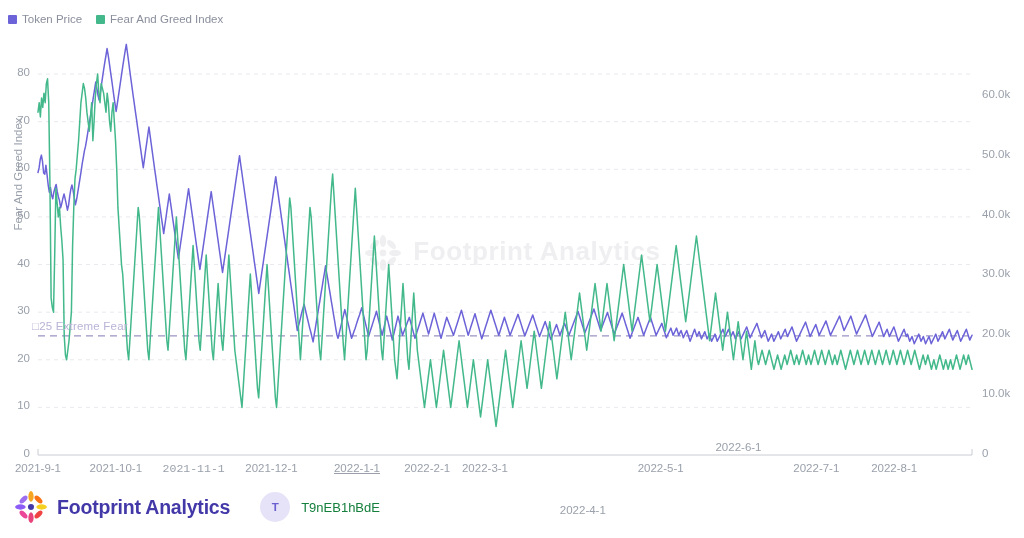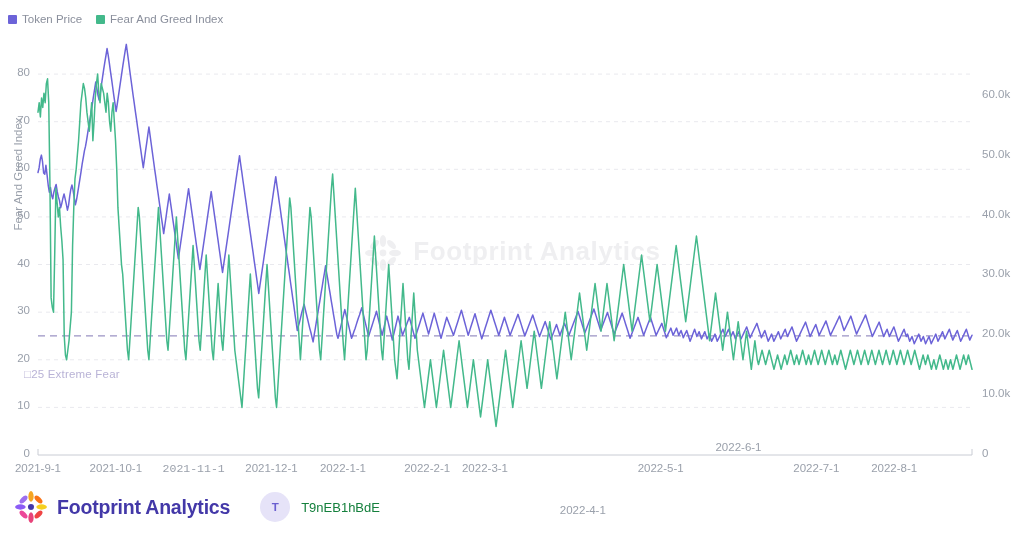--- a/index.html
+++ b/index.html
@@ -28,22 +28,22 @@
   .tick-x{text-align:center;}
 
   .watermark{
     position:absolute;left:0;right:0;top:233px;text-align:center;
     font-size:26px;font-weight:bold;color:#efeff1;letter-spacing:.6px;
     pointer-events:none;user-select:none;
   }
   .watermark-mark{display:inline-block;vertical-align:middle;margin-right:10px;}
 
   .threshold-label{
-    position:absolute;left:24px;top:316px;font-size:11.5px;
-    color:#b9b3d6;white-space:nowrap;letter-spacing:.2px;margin-top:48px;
+    position:absolute;left:32px;top:316px;font-size:11.5px;
+    color:#b9b3d6;white-space:nowrap;letter-spacing:.2px;
   }
 
   svg.chart{position:absolute;left:0;top:0;}
 
   
   .footer{position:absolute;left:0;top:476px;width:1024px;height:62px;display:flex;align-items:center;padding-left:14px;box-sizing:border-box;}
   .brand{display:flex;align-items:center;gap:9px;}
   .brand-name{font-size:19.5px;font-weight:bold;color:#4338a8;letter-spacing:-.2px;}
   .token{display:flex;align-items:center;gap:11px;margin-left:30px;}
   .token-avatar{
@@ -118,21 +118,21 @@
       <div class="tick-label tick-right" style="left: 982px; top: 387.143px; width: 50px;">10.0k</div>
       <div class="tick-label tick-right" style="left: 982px; top: 327.286px; width: 50px;">20.0k</div>
       <div class="tick-label tick-right" style="left: 982px; top: 267.429px; width: 50px;">30.0k</div>
       <div class="tick-label tick-right" style="left: 982px; top: 207.571px; width: 50px;">40.0k</div>
       <div class="tick-label tick-right" style="left: 982px; top: 147.714px; width: 50px;">50.0k</div>
       <div class="tick-label tick-right" style="left: 982px; top: 87.8571px; width: 50px;">60.0k</div>
       <div class="tick-label tick-x" style="left: -7px; top: 462px; width: 90px;">2021-9-1</div>
       <div class="tick-label tick-x" style="left: 70.8333px; top: 462px; width: 90px;">2021-10-1</div>
       <div class="tick-label tick-x" style="left: 148.667px; top: 462px; width: 90px; font-family: Liberation Mono, monospace;">2021-11-1</div>
       <div class="tick-label tick-x" style="left: 226.5px; top: 462px; width: 90px;">2021-12-1</div>
-      <div class="tick-label tick-x" style="left: 298px; top: 462px; width: 90px;">2022-1-1</div>
+      <div class="tick-label tick-x" style="left: 312px; top: 462px; width: 90px; text-decoration: underline;">2022-1-1</div>
       <div class="tick-label tick-x" style="left: 382.167px; top: 462px; width: 90px;">2022-2-1</div>
       <div class="tick-label tick-x" style="left: 440px; top: 462px; width: 90px;">2022-3-1</div>
       <div class="tick-label tick-x" style="left: 537.833px; top: 462px; width: 90px; margin-top: 42px;">2022-4-1</div>
       <div class="tick-label tick-x" style="left: 615.667px; top: 462px; width: 90px;">2022-5-1</div>
       <div class="tick-label tick-x" style="left: 693.5px; top: 441px; width: 90px;">2022-6-1</div>
       <div class="tick-label tick-x" style="left: 771.333px; top: 462px; width: 90px;">2022-7-1</div>
       <div class="tick-label tick-x" style="left: 849.167px; top: 462px; width: 90px;">2022-8-1</div>
     </div>
 
   <div class="footer">

